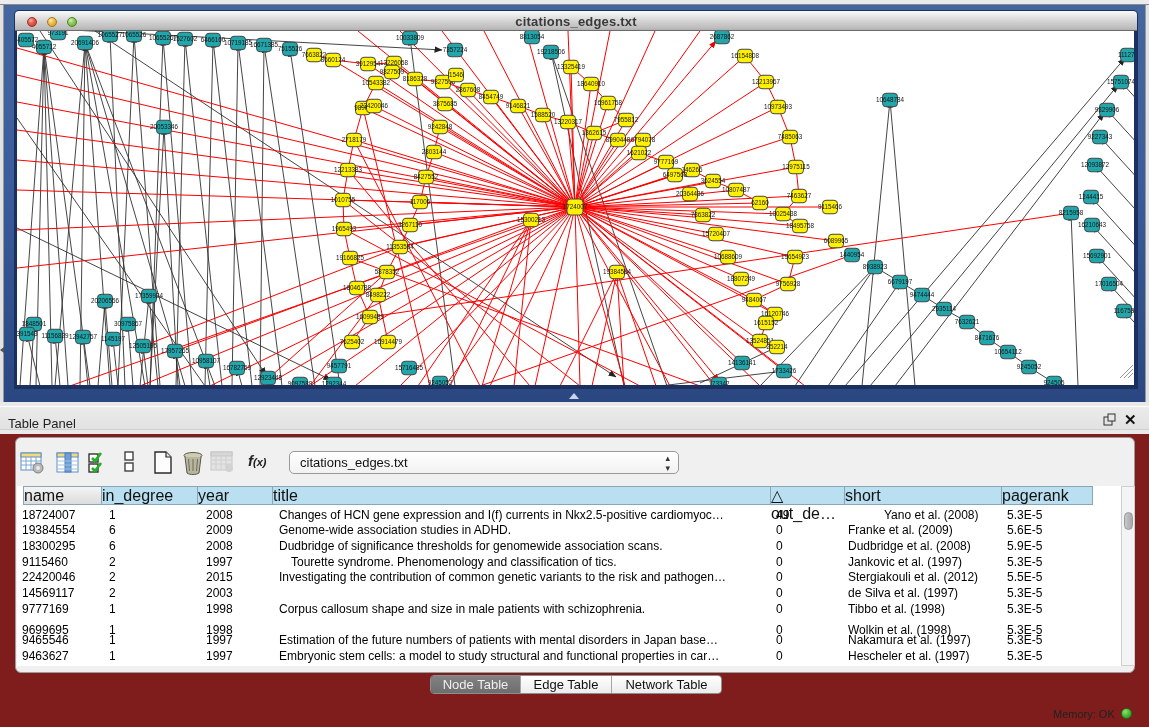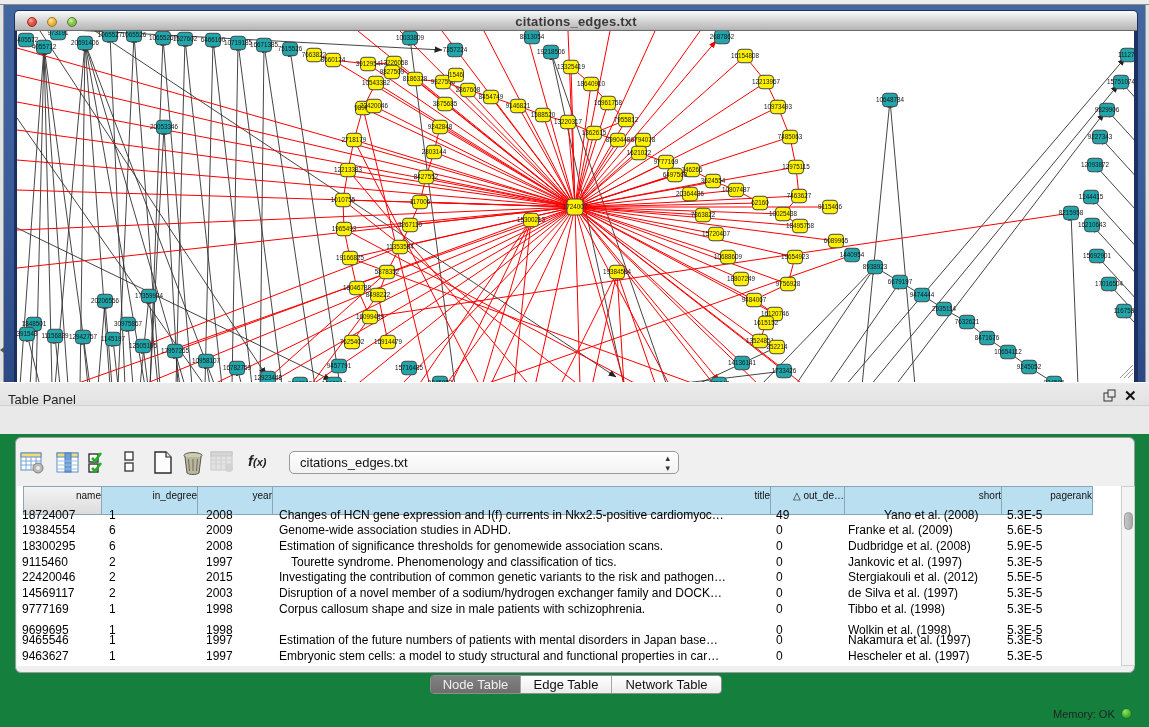--- a/index.html
+++ b/index.html
@@ -13,35 +13,35 @@
  background:linear-gradient(180deg,#fafafa 0%,#ececec 20%,#d2d2d2 55%,#bcbcbc 90%,#b0b0b0 100%);
  border-bottom:1px solid #6b6b6b}
 #titlebar .t{position:absolute;width:100%;text-align:center;top:3px;font-size:13px;font-weight:bold;color:#3a3a3a;letter-spacing:0.2px}
 .tl{position:absolute;top:5.5px;width:10px;height:10px;border-radius:50%}
 #tl1{left:12px;background:radial-gradient(circle at 35% 30%,#f7b0a6 0%,#e4564a 45%,#c33a31 100%);border:1px solid #9c2b24}
 #tl2{left:32px;background:radial-gradient(circle at 35% 30%,#ffe9b0 0%,#eebb44 45%,#cf9a28 100%);border:1px solid #a2781c}
 #tl3{left:52px;background:radial-gradient(circle at 35% 30%,#d2f0b0 0%,#8cc954 45%,#66a436 100%);border:1px solid #4e7f27}
 #canvas{position:absolute;left:3px;top:21px;width:1117px;height:354px;background:#fff;overflow:hidden}
 #handle{position:absolute;left:569px;top:393px;width:0;height:0;
  border-left:5px solid transparent;border-right:5px solid transparent;border-bottom:6px solid #c9d4e8}
-#tpbar{position:absolute;left:0;top:382px;width:1149px;height:24px;background:linear-gradient(180deg,#ebebeb,#e2e2e2);
+#tpbar{position:absolute;left:0;top:406px;width:1149px;height:24px;background:linear-gradient(180deg,#ebebeb,#e2e2e2);
  border-top:1px solid #fff;border-bottom:1px solid #d0d0d0}
 #tpbar .lbl{position:absolute;left:8px;top:9px;font-size:13px;color:#222}
 #tpbar .flo{position:absolute;left:1103px;top:6px;width:13px;height:13px}
 #tpbar .x{position:absolute;left:1124px;top:4px;font-size:15px;font-weight:bold;color:#111}
-#panelarea{position:absolute;left:0;top:434px;width:1149px;height:293px;background:#15803d}
+#panelarea{position:absolute;left:0;top:434px;width:1149px;height:293px;background:#7f1d1d}
 #panel{position:absolute;left:15px;top:3px;width:1120px;height:236px;background:#f0f0f0;
  border:1px solid #9b9b9b;border-radius:6px}
 .ticon{position:absolute;top:13px}
 #dropdown{position:absolute;left:273px;top:13px;width:390px;height:23px;background:linear-gradient(180deg,#fff,#f2f2f2);
  border:1px solid #9a9a9a;border-radius:5px;font-size:13px;color:#111;line-height:21px;padding-left:10px}
 #dropdown .arr{position:absolute;right:8px;top:1px;font-size:9px;color:#333;line-height:10px}
 #tablewrap{position:absolute;left:1px;top:48px;width:1104px;height:180px;background:#fff;overflow:hidden}
-.hcell{position:absolute;top:0;height:29px;background:#b9dff0;border:1px solid #8aa5b5;border-left:none;
- font-size:10px;color:#111;text-align:right;line-height:18px}
+.hcell{position:absolute;top:0;height:19px;background:#b9dff0;border:1px solid #8aa5b5;border-left:none;
+ font-size:16px;color:#111;text-align:left;line-height:18px}
 .trow{position:absolute;left:0;width:1104px;height:16px;font-size:12px;color:#000}
 .trow span{position:absolute;top:1px;white-space:nowrap}
 #vscroll{position:absolute;left:1105px;top:48px;width:14px;height:180px;background:#f4f4f4;border:1px solid #cfcfcf}
 #vthumb{position:absolute;left:1.5px;top:25px;width:9px;height:18px;background:linear-gradient(90deg,#c8c8c8,#a8a8a8);border-radius:5px;border:1px solid #9a9a9a}
 #tabs{position:absolute;left:430px;top:675px;height:19px;display:flex;border:1px solid #8e8e8e;border-radius:4px;overflow:hidden;
  font-size:13px;line-height:17px;text-align:center}
 #tabs div{padding:0}
 #tab1{width:89px;background:linear-gradient(180deg,#828282,#6e6e6e);color:#efefef}
 #tab2{width:91px;background:linear-gradient(180deg,#fff,#ececec);color:#111;border-left:1px solid #a5a5a5}
 #tab3{width:110px;background:linear-gradient(180deg,#fff,#ececec);color:#111;border-left:1px solid #a5a5a5}
@@ -667,21 +667,21 @@
           <span style="left:189px">2009</span>
           <span style="left:262px">Genome-wide association studies in ADHD.</span>
           <span style="left:759px">0</span>
           <span style="left:831px">Franke et al. (2009)</span>
           <span style="left:990px">5.6E-5</span>
         </div>
 <div class="trow" style="top:51.9px">
           <span style="left:5px">18300295</span>
           <span style="left:92px">6</span>
           <span style="left:189px">2008</span>
-          <span style="left:262px">Estimation of significance thresholds for genomewide association scans.</span>
+          <span style="left:262px">Dudbridge of significance thresholds for genomewide association scans.</span>
           <span style="left:759px">0</span>
           <span style="left:831px">Dudbridge et al. (2008)</span>
           <span style="left:990px">5.9E-5</span>
         </div>
 <div class="trow" style="top:67.6px">
           <span style="left:5px">9115460</span>
           <span style="left:92px">2</span>
           <span style="left:189px">1997</span>
           <span style="left:274px">Tourette syndrome. Phenomenology and classification of tics.</span>
           <span style="left:759px">0</span>
@@ -694,21 +694,20 @@
           <span style="left:189px">2015</span>
           <span style="left:262px">Investigating the contribution of common genetic variants to the risk and pathogen…</span>
           <span style="left:759px">0</span>
           <span style="left:831px">Stergiakouli et al. (2012)</span>
           <span style="left:990px">5.5E-5</span>
         </div>
 <div class="trow" style="top:99.0px">
           <span style="left:5px">14569117</span>
           <span style="left:92px">2</span>
           <span style="left:189px">2003</span>
-          <span style="left:262px">Disruption of a novel member of a sodium/hydrogen exchanger family and DOCK…</span>
           <span style="left:759px">0</span>
           <span style="left:831px">de Silva et al. (1997)</span>
           <span style="left:990px">5.3E-5</span>
         </div>
 <div class="trow" style="top:114.7px">
           <span style="left:5px">9777169</span>
           <span style="left:92px">1</span>
           <span style="left:189px">1998</span>
           <span style="left:262px">Corpus callosum shape and size in male patients with schizophrenia.</span>
           <span style="left:759px">0</span>

